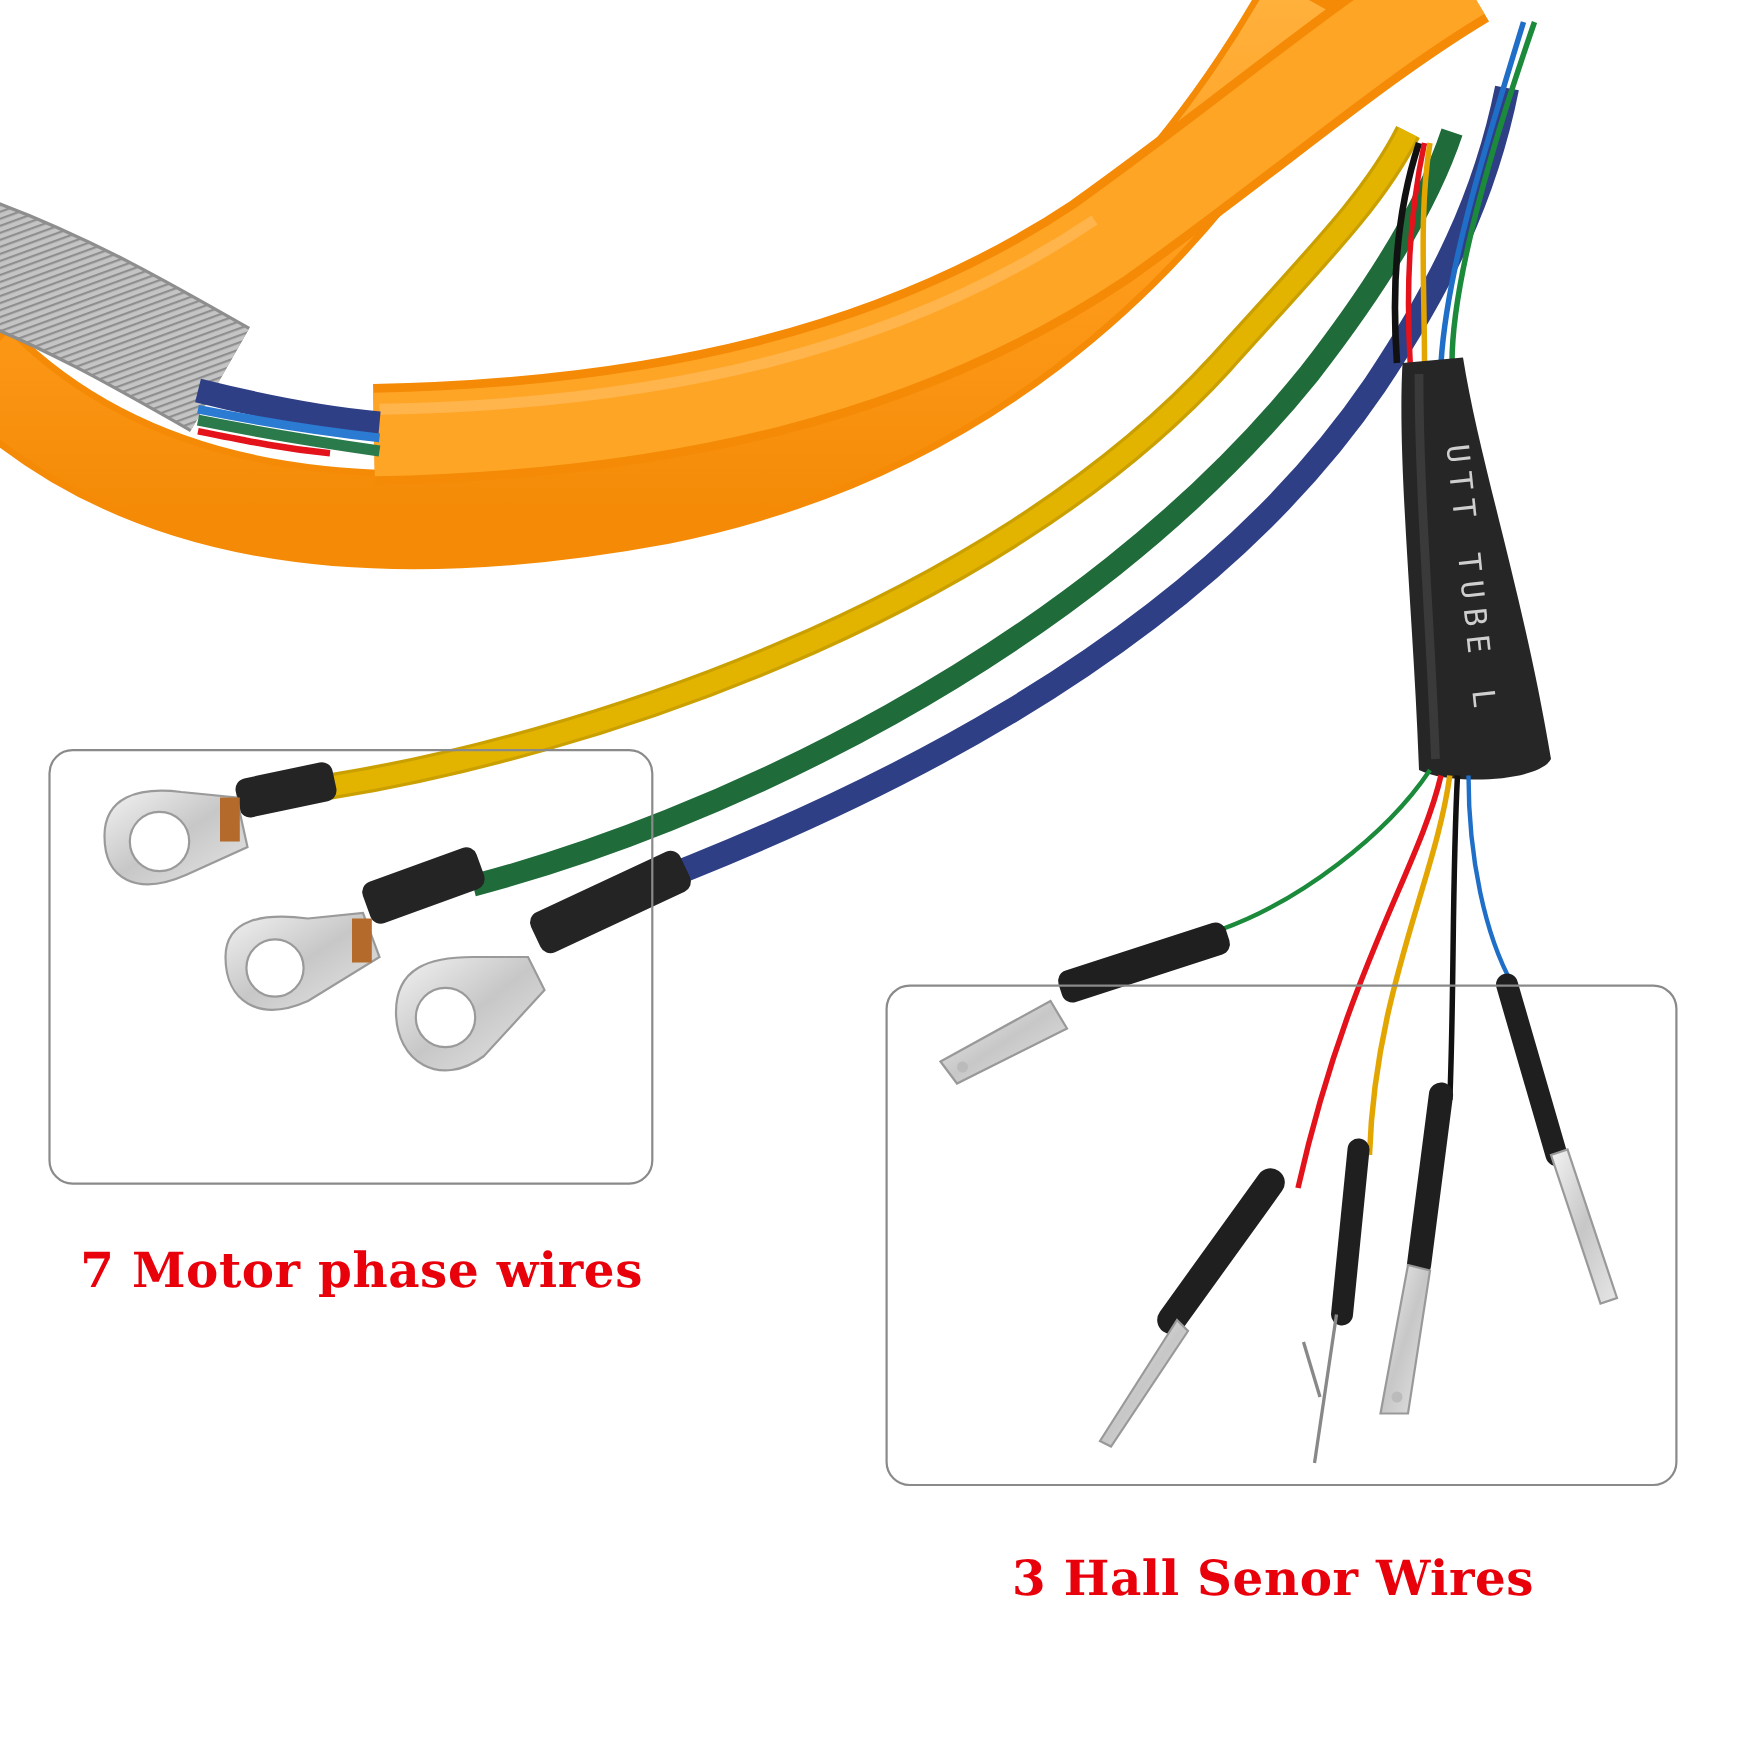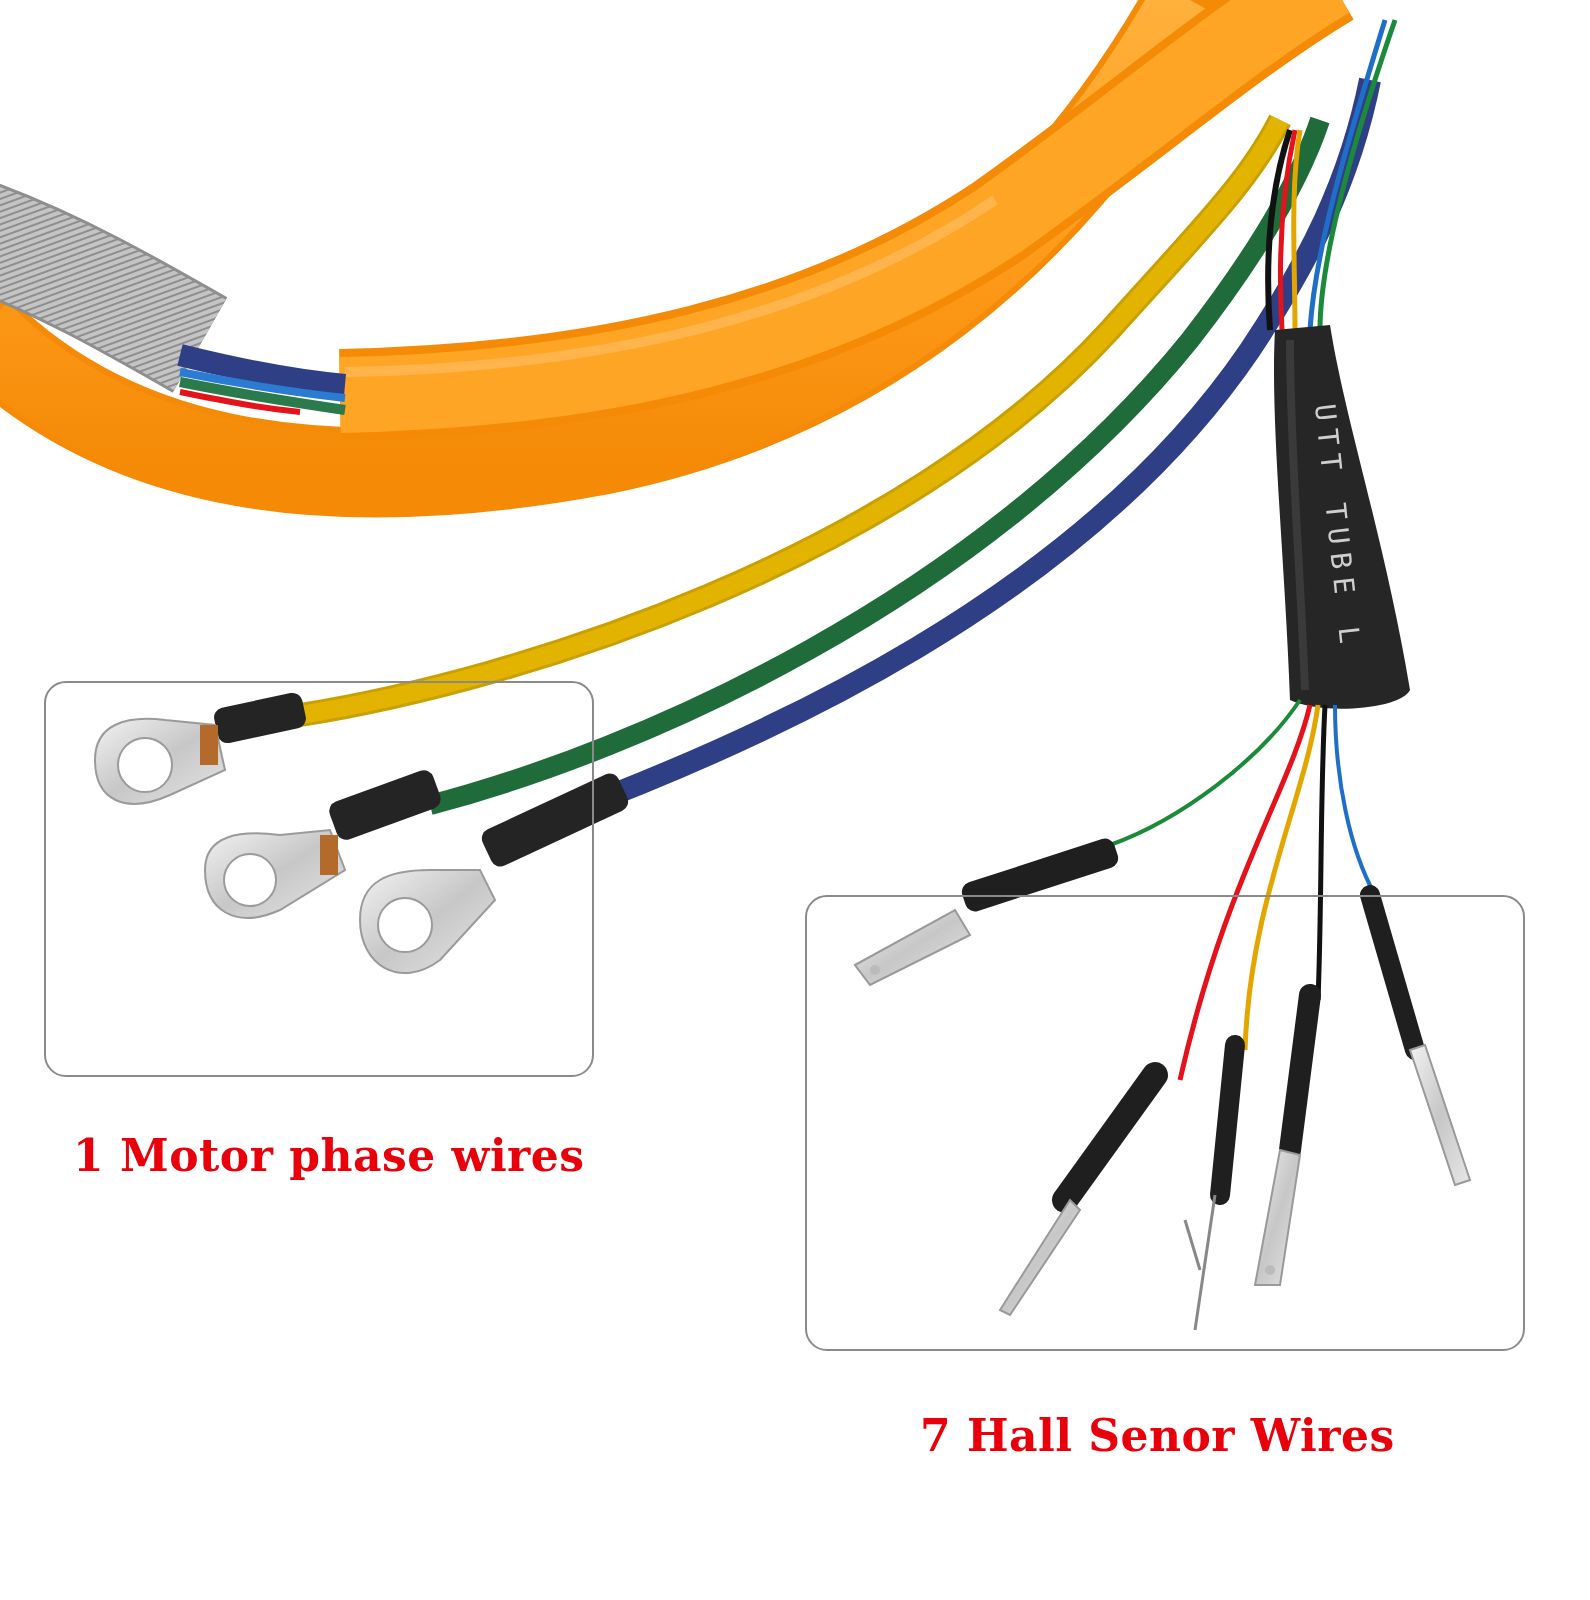--- a/index.html
+++ b/index.html
@@ -138,15 +138,15 @@
     </g>
     <g>
       <path d="M 1370 895 L 1415 1050" stroke="#1f1f1f" stroke-width="20" stroke-linecap="round"></path>
       <path d="M 1410 1050 L 1425 1045 L 1470 1180 L 1455 1185 Z" fill="url(#metalGrad)" stroke="#999" stroke-width="2"></path>
     </g>
   </svg>
 
   <div class="callout-box" style="left:44px; top:681px; width:550px; height:396px;"></div>
   <div class="callout-box" style="left:805px; top:895px; width:720px; height:456px;"></div>
 
-  <div class="label" style="left:73px; top:1130px;">1 Motor phase wires</div>
-  <div class="label" style="left:920px; top:1410px;">7 Hall Senor Wires</div>
+  <div class="label" style="left:73px; top:1130px;">7 Motor phase wires</div>
+  <div class="label" style="left:920px; top:1410px;">3 Hall Senor Wires</div>
 </div>
 
 </body></html>

